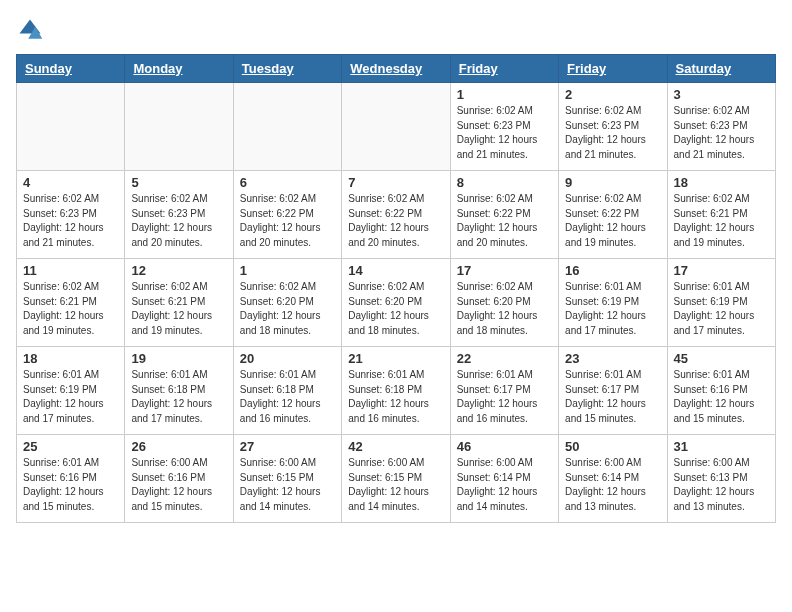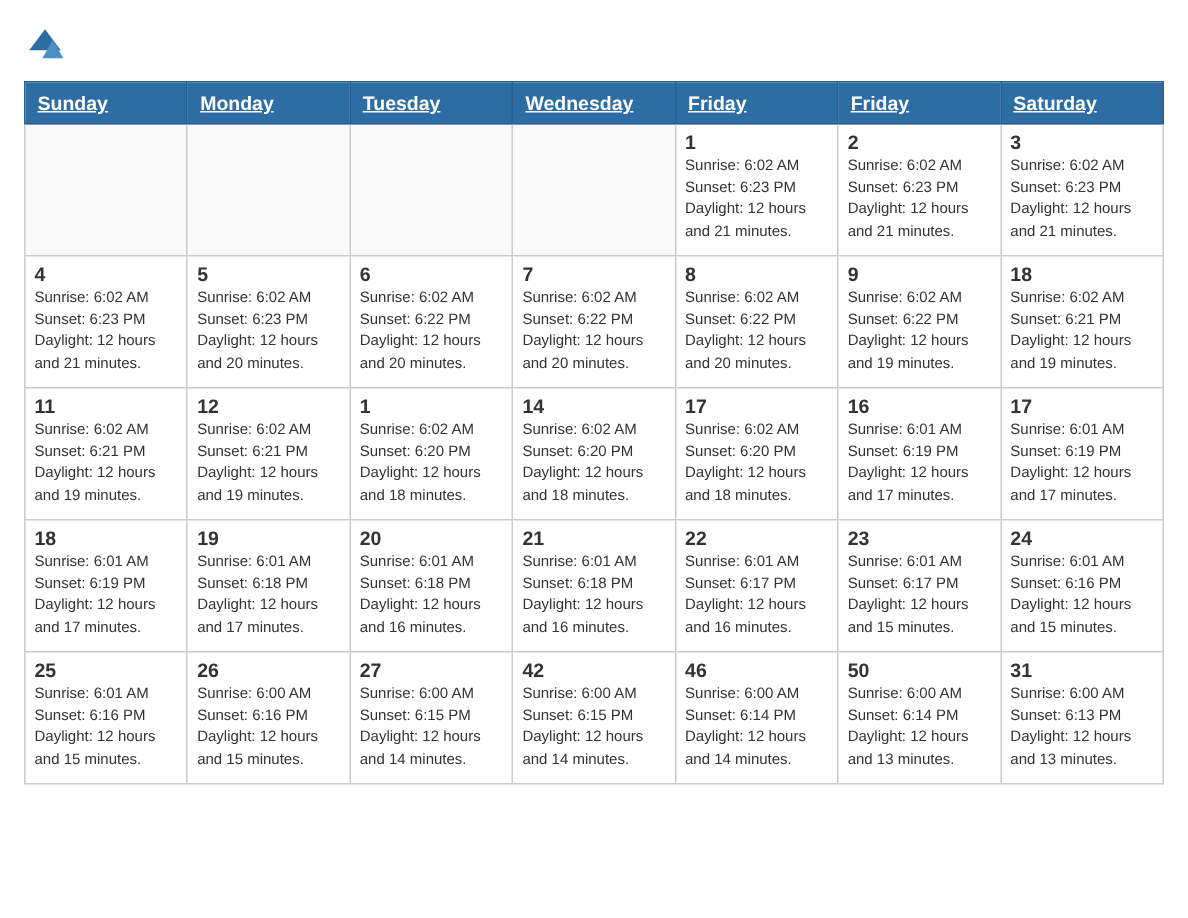--- a/index.html
+++ b/index.html
@@ -287,21 +287,21 @@
 and 16 minutes.</div>
         </td>
         <td>
           <span class="day-num">23</span>
           <div class="day-info" style="white-space: pre-line;">Sunrise: 6:01 AM
 Sunset: 6:17 PM
 Daylight: 12 hours
 and 15 minutes.</div>
         </td>
         <td>
-          <span class="day-num">24</span>
+          <span class="day-num">45</span>
           <div class="day-info" style="white-space: pre-line;">Sunrise: 6:01 AM
 Sunset: 6:16 PM
 Daylight: 12 hours
 and 15 minutes.</div>
         </td>
       </tr>
       <tr class="week">
         <td>
           <span class="day-num">25</span>
           <div class="day-info" style="white-space: pre-line;">Sunrise: 6:01 AM

